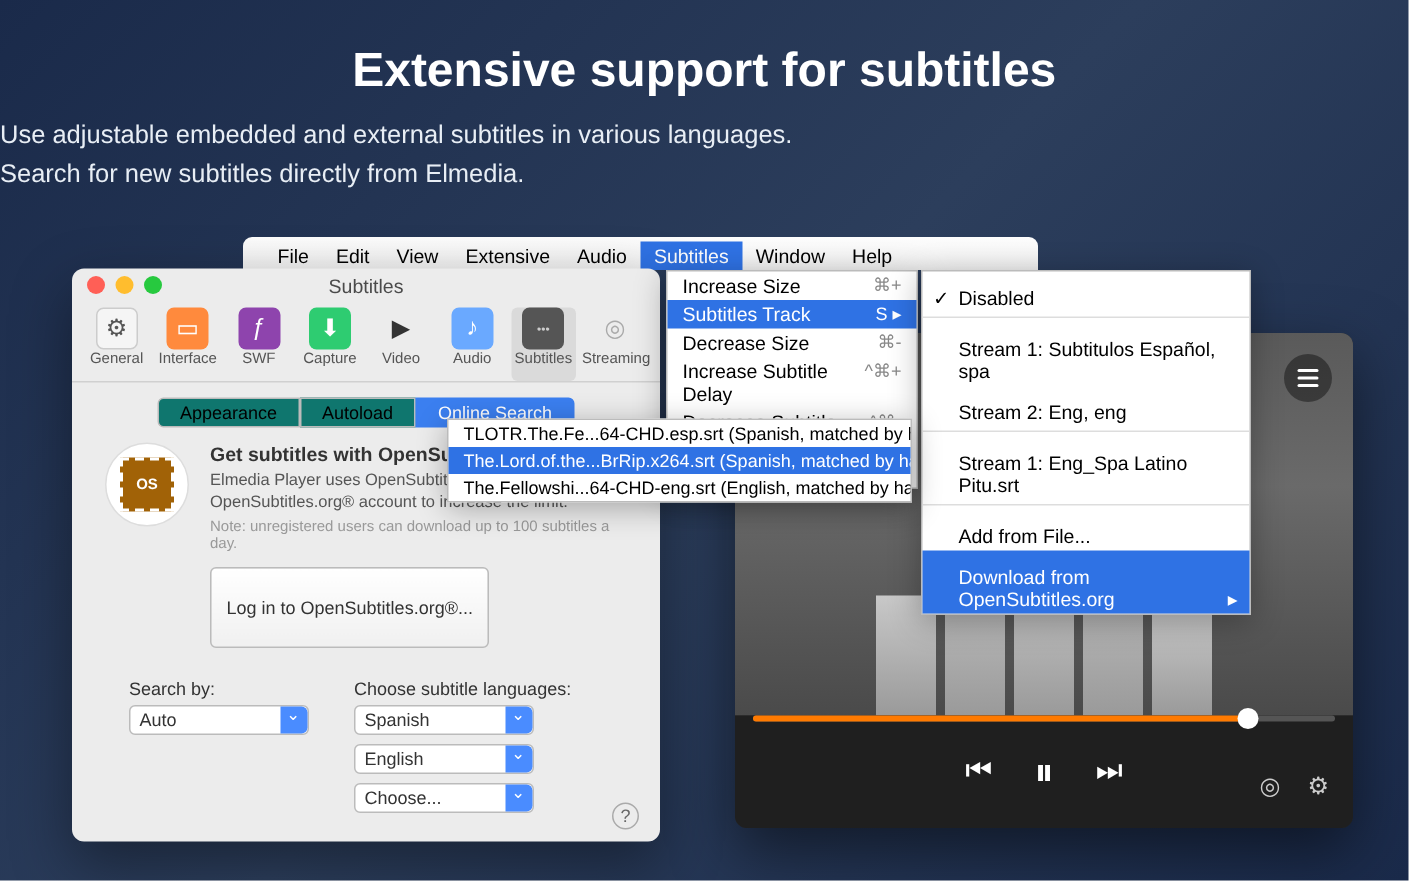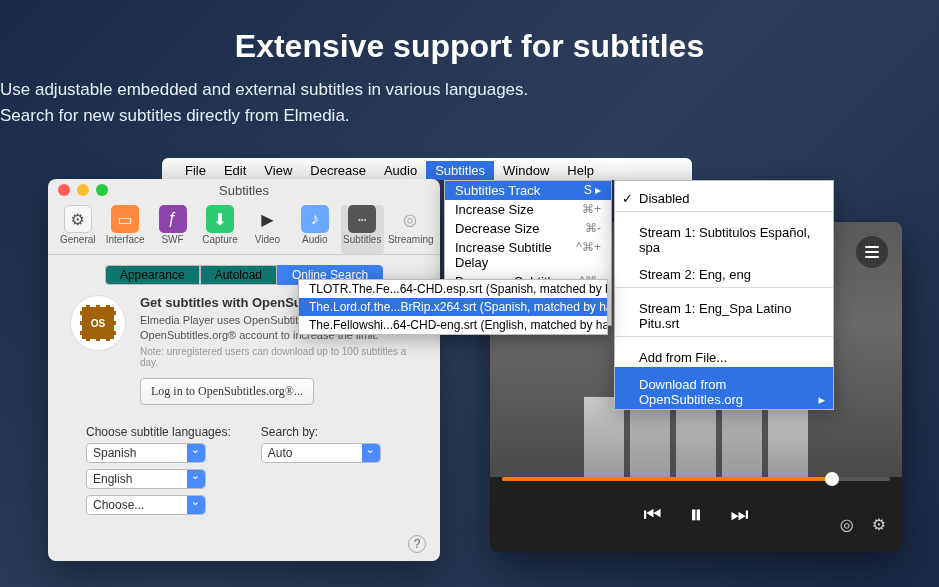--- a/index.html
+++ b/index.html
@@ -41,21 +41,21 @@
 .tab:first-child { border-radius: 4px 0 0 4px; }
 .tab:last-child { border-radius: 0 4px 4px 0; }
 .tab.active { background: #3b7ff0; color: #fff; border-color: #3b7ff0; }
 .content { padding: 0 22px; font-size: 12px; color: #333; }
 .os-section { display: flex; gap: 14px; }
 .os-badge { width: 56px; height: 56px; border-radius: 50%; background: #fff; display: flex; align-items: center; justify-content: center; border: 1px solid #ddd; flex-shrink: 0; }
 .os-inner { width: 36px; height: 36px; background: #a16207; color: #fff; display: flex; align-items: center; justify-content: center; font-size: 10px; font-weight: bold; border: 2px dashed #fff; }
 .os-text .title { font-weight: 600; font-size: 13px; margin-bottom: 3px; }
 .os-text .desc { font-size: 11px; color: #555; line-height: 1.4; }
 .os-text .note { font-size: 10px; color: #999; margin-top: 2px; }
-.login-btn { margin: 10px 0 0 70px; padding: 5px 10px; font-size: 12px; background: linear-gradient(#fff,#f0f0f0); border: 1px solid #bbb; border-radius: 4px; display: inline-block; font-family: Liberation Serif, serif; }
+.login-btn { margin: 10px 0 0 70px; padding: 19px 10px; font-size: 12px; background: linear-gradient(#fff,#f0f0f0); border: 1px solid #bbb; border-radius: 4px; display: inline-block; }
 .form-row { display: flex; gap: 30px; margin-top: 20px; padding-left: 16px; }
 .form-col label { font-size: 12px; display: block; margin-bottom: 4px; }
 .select { width: 120px; height: 20px; background: #fff; border: 1px solid #bbb; border-radius: 4px; font-size: 12px; display: flex; align-items: center; padding: 0 6px; margin-bottom: 6px; position: relative; }
 .select::after { content: ""; position: absolute; right: 0; top: 0; width: 18px; height: 100%; background: #4a8cff; border-radius: 0 4px 4px 0; }
 .select::before { content: "⌄"; position: absolute; right: 5px; top: -1px; color: #fff; z-index: 1; font-size: 11px; }
 .footer { position: absolute; bottom: 10px; left: 22px; font-size: 11px; color: #888; }
 .footer a { color: #2a6fd6; text-decoration: underline; }
 .help { position: absolute; bottom: 8px; right: 14px; width: 18px; height: 18px; border: 1px solid #aaa; border-radius: 50%; font-size: 12px; text-align: center; color: #666; line-height: 16px; }
 
 .menu1 { position: absolute; top: 180px; left: 444px; width: 168px; background: #fff; border: 1px solid #bbb; box-shadow: 0 4px 20px rgba(0,0,0,0.3); font-size: 13px; }
@@ -114,21 +114,21 @@
       <span style="color:#ccc">◎</span>
       <span style="color:#ccc">⚙</span>
     </div>
   </div>
 </div>
 
 <div class="menubar">
   <span>File</span>
   <span>Edit</span>
   <span>View</span>
-  <span>Decrease</span>
+  <span>Extensive</span>
   <span>Audio</span>
   <span class="selected">Subtitles</span>
   <span>Window</span>
   <span>Help</span>
 </div>
 
 <div class="pref-window">
   <div class="titlebar">
     <div class="traffic">
       <div class="tl-red"></div>
@@ -159,50 +159,50 @@
         </div>
       <div class="os-text">
         <div class="title">Get subtitles with OpenSubtitles</div>
         <div class="desc">Elmedia Player uses OpenSubtitles.org. Use your OpenSubtitles.org® account to increase the limit.</div>
         <div class="note">Note: unregistered users can download up to 100 subtitles a day.</div>
       </div>
     </div>
     <div class="login-btn">Log in to OpenSubtitles.org®...</div>
     <div class="form-row">
       <div class="form-col">
+        <label>Search by:</label>
+        <div class="select">
+            <span>Auto</span>
+          </div>
+      </div>
+      <div class="form-col">
         <label>Choose subtitle languages:</label>
         <div class="select">
             <span>Spanish</span>
           </div>
         <div class="select">
             <span>English</span>
           </div>
         <div class="select">
             <span>Choose...</span>
           </div>
       </div>
-      <div class="form-col">
-        <label>Search by:</label>
-        <div class="select">
-            <span>Auto</span>
-          </div>
-      </div>
     </div>
   </div>
   <div class="help">?</div>
 </div>
 
 <div class="menu1">
+  <div class="mi">
+      <span>Increase Size</span>
+      <span class="shortcut">⌘+</span>
+    </div>
   <div class="mi hl">
       <span>Subtitles Track</span>
       <span class="shortcut">S  ▸</span>
-    </div>
-  <div class="mi">
-      <span>Increase Size</span>
-      <span class="shortcut">⌘+</span>
     </div>
   <div class="mi">
       <span>Decrease Size</span>
       <span class="shortcut">⌘-</span>
     </div>
   <div class="mi">
       <span>Increase Subtitle Delay</span>
       <span class="shortcut">^⌘+</span>
     </div>
   <div class="mi">

